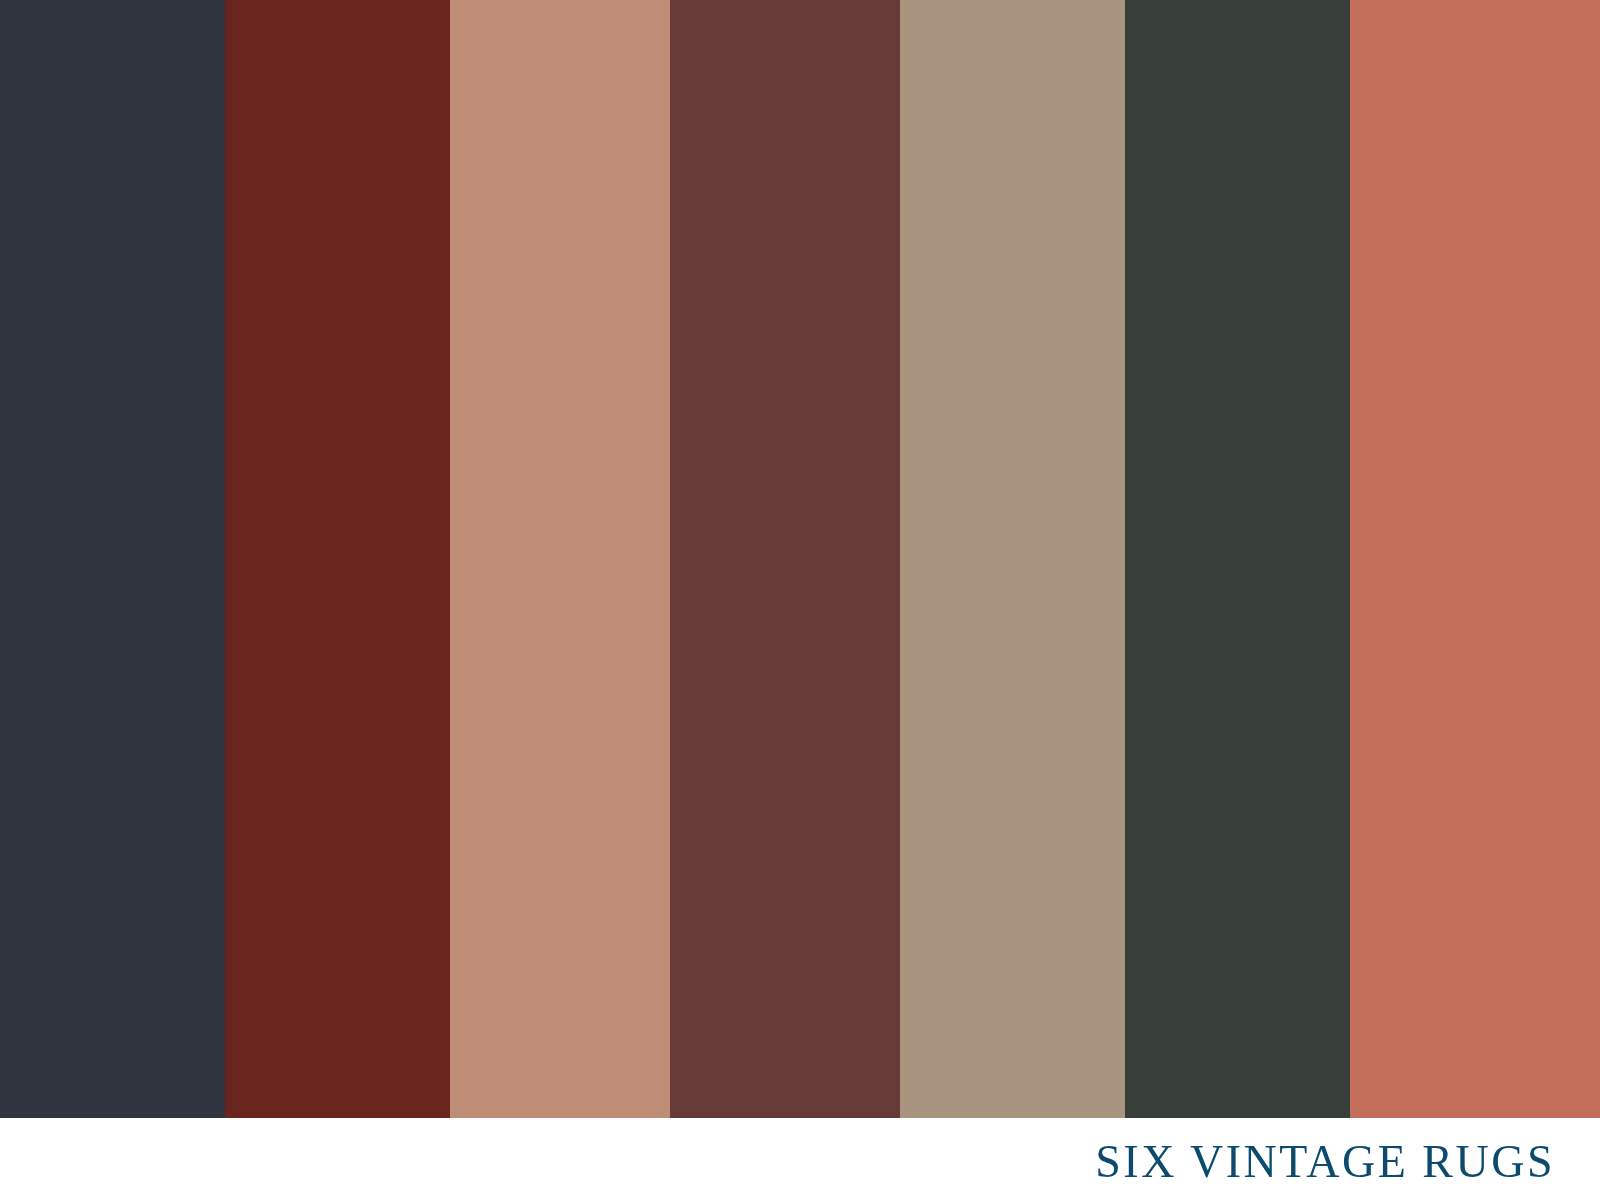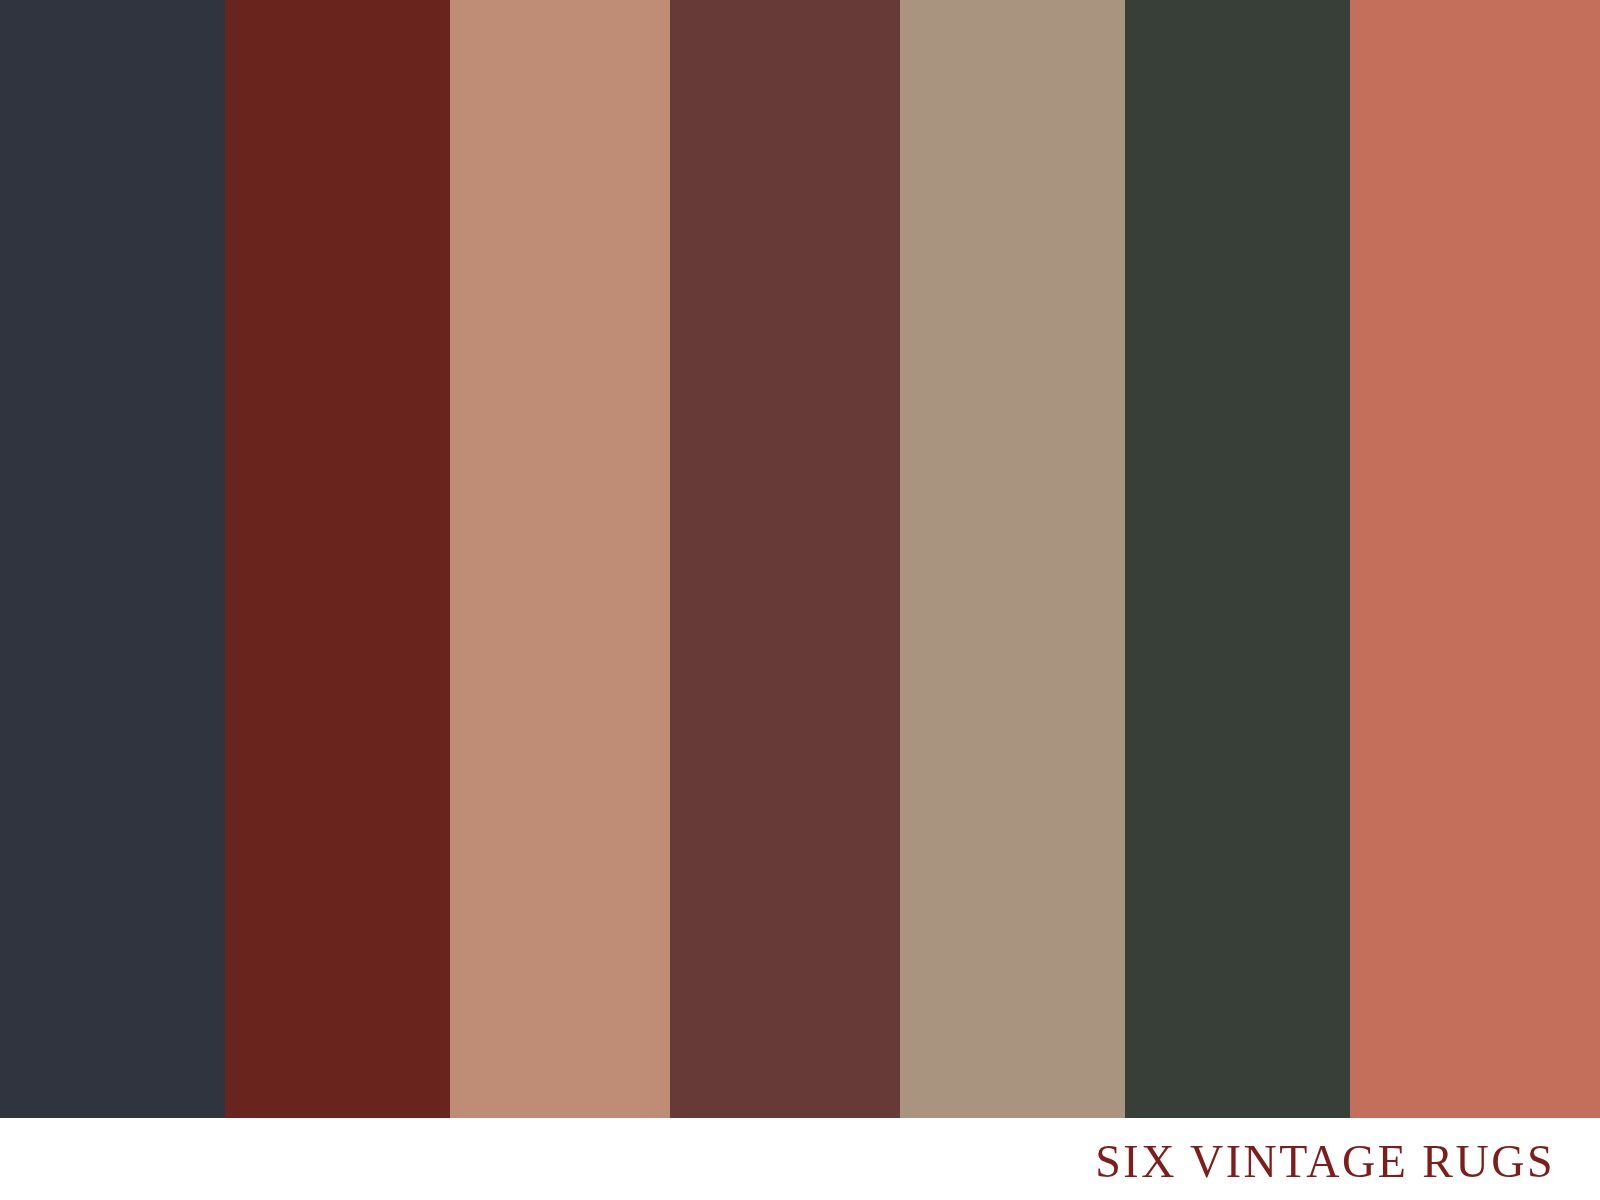--- a/index.html
+++ b/index.html
@@ -117,16 +117,16 @@
 
     <div class="swatch" style="background: rgb(196, 111, 91); width: 250px; flex: 0 0 250px;">
       <div class="swatch-label-wrap">
         
       </div>
     </div>
 
   </div>
 
   <div id="footer-bar">
-    <div id="brand-wordmark" style="color: #7f1d1d; text-align: center;">SIX VINTAGE RUGS</div>
+    <div id="brand-wordmark" style="color: #0c4a6e; text-align: center;">SIX VINTAGE RUGS</div>
   </div>
 
 </div>
 
 </body></html>

